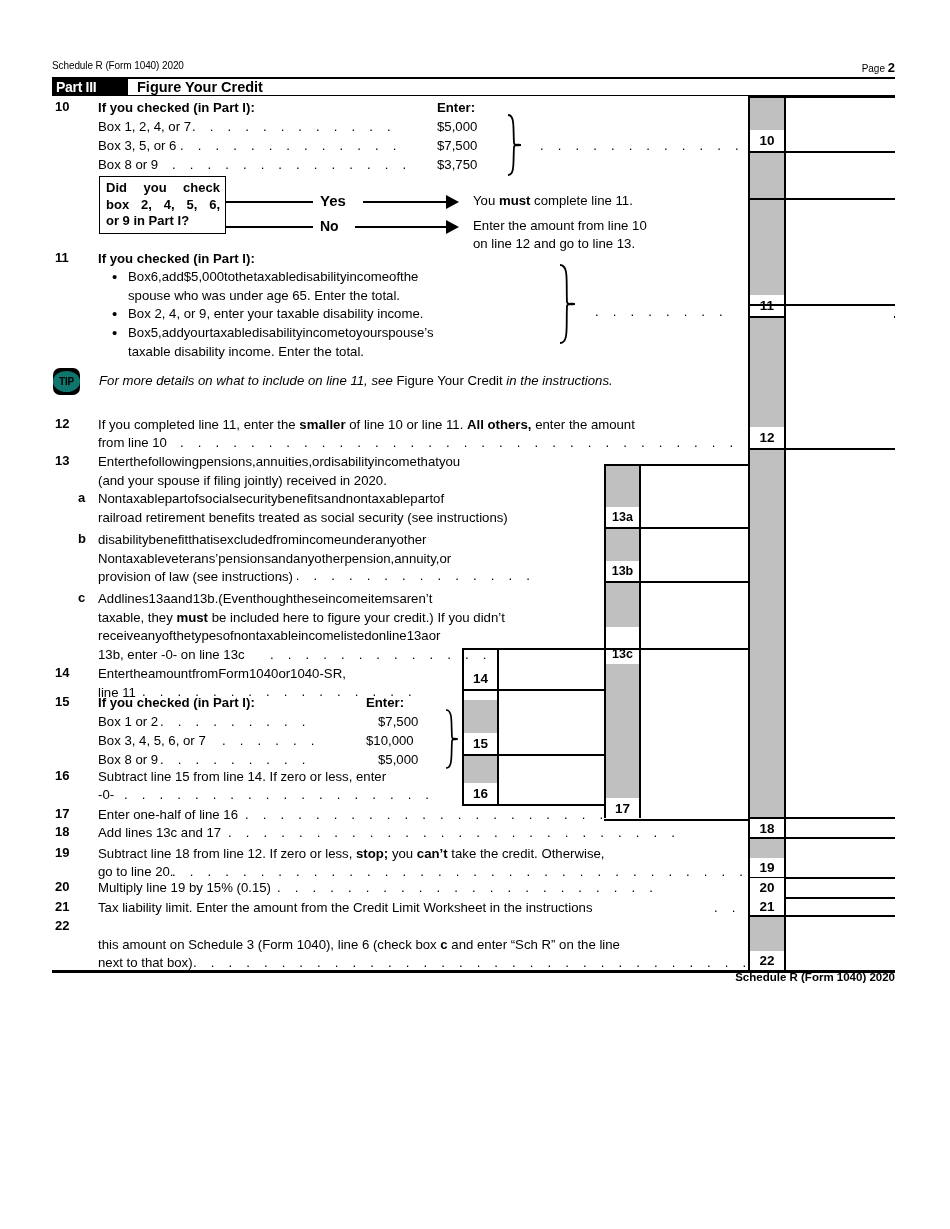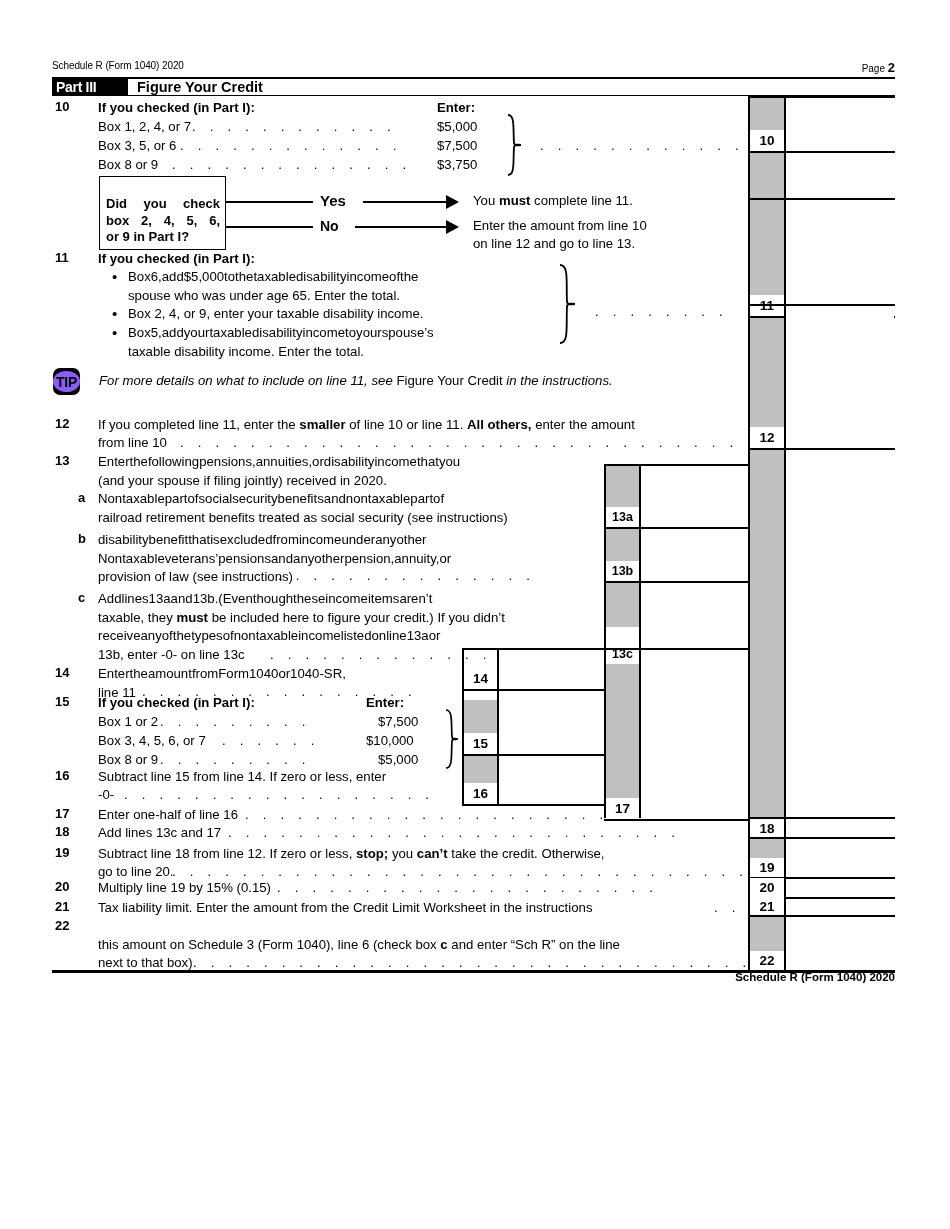--- a/index.html
+++ b/index.html
@@ -56,41 +56,41 @@
   .cellnum {
     position:absolute; background:#fff; color:#000;
     font-weight:bold; font-size:13.5px;
     display:flex; align-items:center; justify-content:center;
   }
 
   
   .dbox {
     position:absolute; border:1.6px solid #000; background:#fff;
     font-weight:bold; font-size:13px; line-height:16.5px;
-    padding:19px 5px 3px 6px; text-align:justify;
+    padding:3px 5px 3px 6px; text-align:justify;
   }
   .dbox span { display:block; }
   .dbox .jl { display:flex; justify-content:space-between; }
 
   .arrowline { position:absolute; height:2px; background:#000; }
   .arrowhead {
     position:absolute; width:0; height:0;
     border-top:7px solid transparent; border-bottom:7px solid transparent;
     border-left:13px solid #000;
   }
 
   
   .tipicon {
     position:absolute; width:27px; height:27px; background:#000;
     border-radius:7px; display:flex; align-items:center; justify-content:center;
   }
   .tipicon .circ {
-    width:43px; height:21px; border-radius:50%; background:#8b5cf6;
+    width:43px; height:21px; border-radius:50%; background:#0f766e;
     display:flex; align-items:center; justify-content:center;
-    font-size:14px; font-weight:bold; letter-spacing:-.2px; color:#000;
+    font-size:10px; font-weight:bold; letter-spacing:-.2px; color:#000;
   }
 
   .footer {
     position:absolute; right:55px; top:971px;
     font-size:11.5px; font-weight:bold;
   }
 </style>
 </head>
 <body>
 

